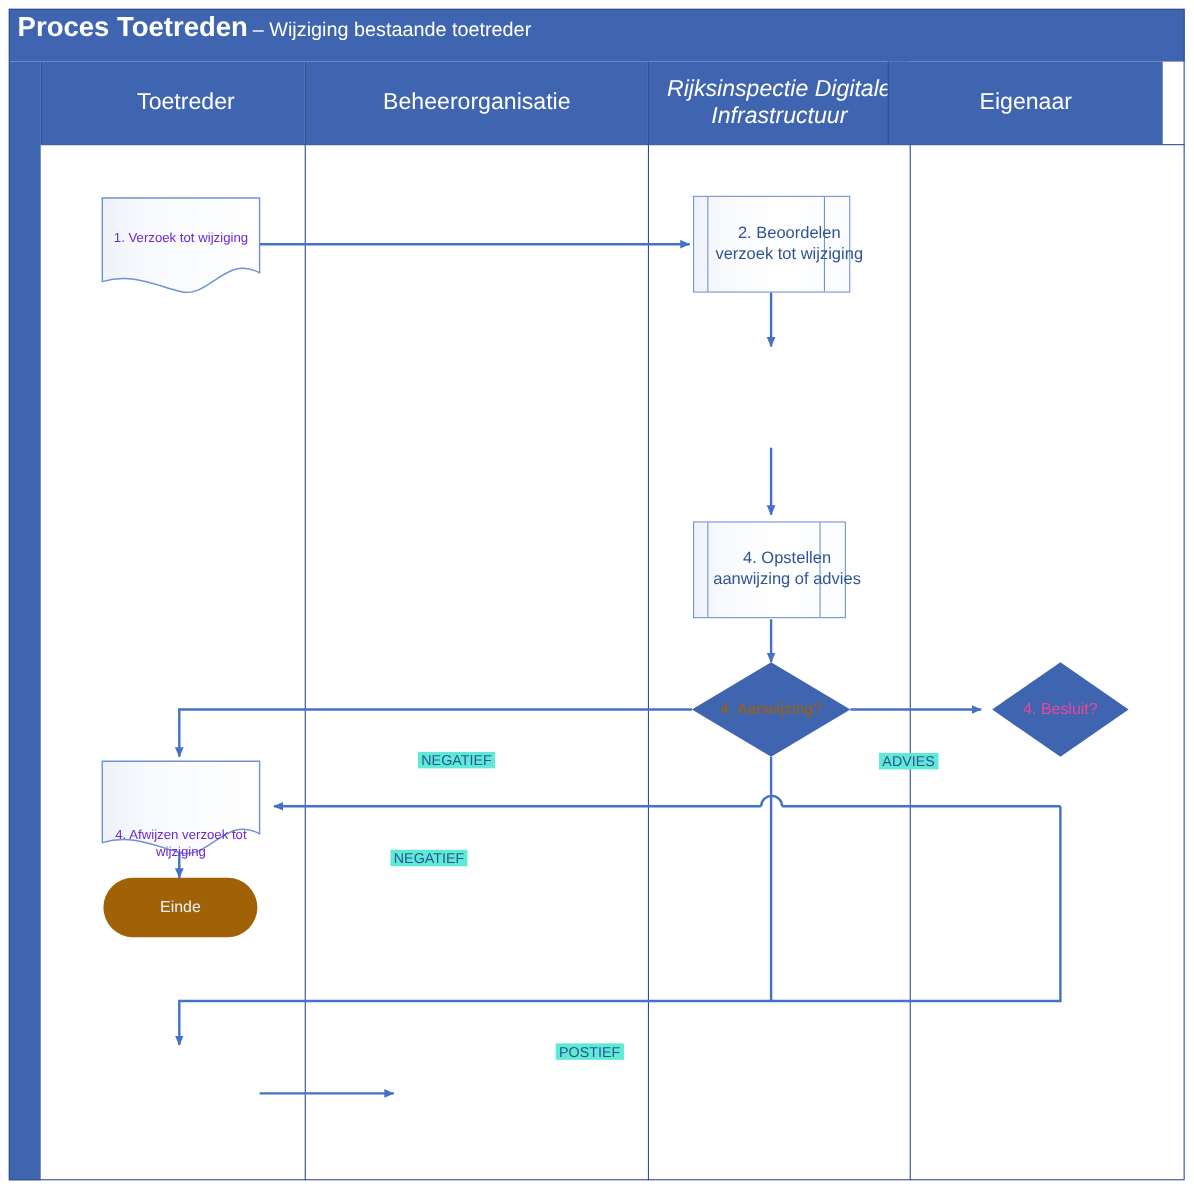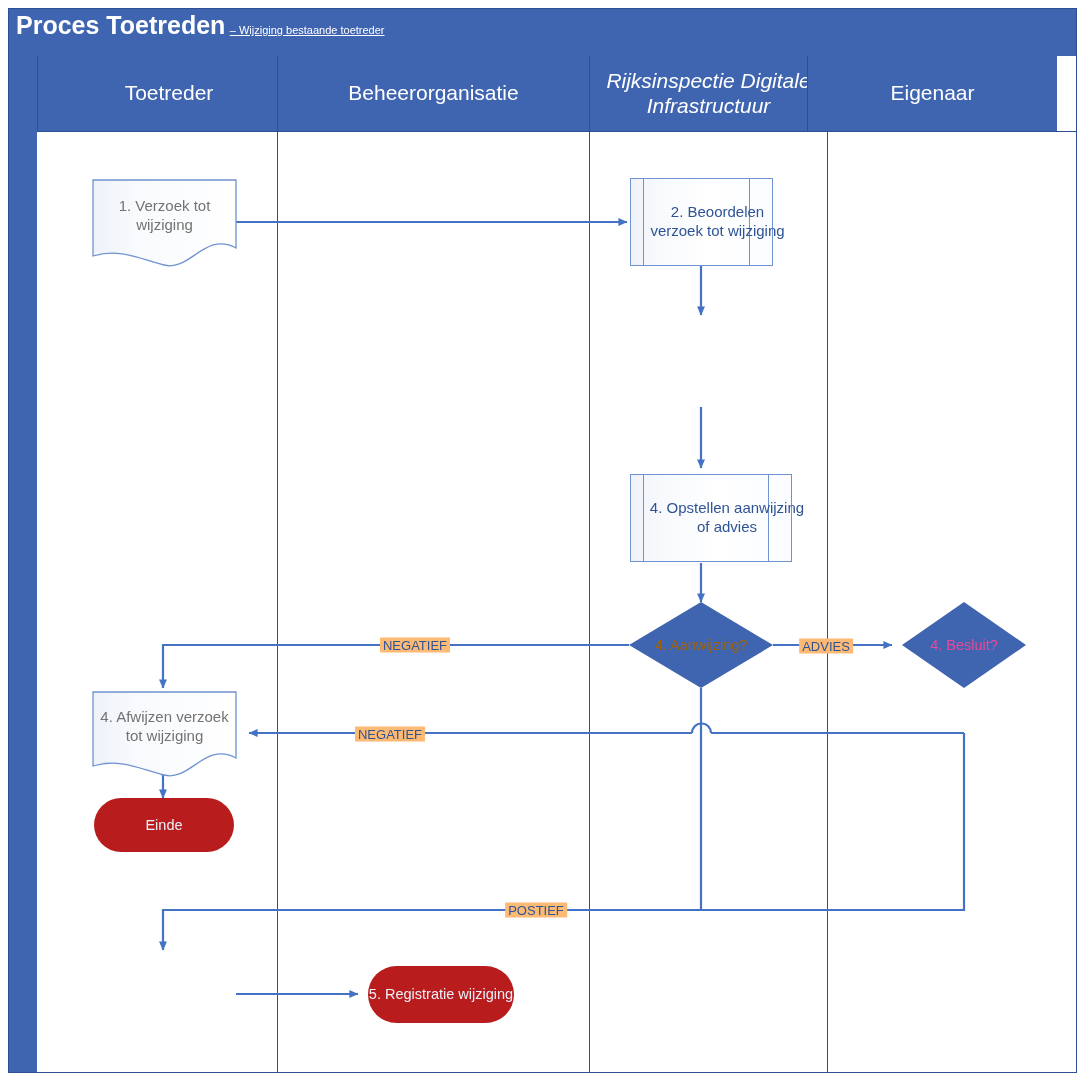--- a/index.html
+++ b/index.html
@@ -17,21 +17,21 @@
   }
   .title-bar{
     position:absolute;left:8px;top:8px;width:1069px;height:48px;
     background:#3f64b0;box-sizing:border-box;
   }
   .title-text{
     position:absolute;left:16px;top:11px;
     color:#ffffff;white-space:nowrap;
   }
   .title-main{font-size:25px;font-weight:bold;letter-spacing:0px;}
-  .title-sub{font-size:11px;font-weight:normal;text-decoration:underline;}
+  .title-sub{font-size:18px;font-weight:normal;}
   .left-band{
     position:absolute;left:8px;top:56px;width:29px;height:1017px;
     background:#3f64b0;
   }
   
   .lane-header{
     position:absolute;top:56px;height:75px;
     background:#3f64b0;
     border-left:1px solid #2f4f93;
     box-sizing:border-box;
@@ -52,38 +52,39 @@
   
   #shapes{position:absolute;left:0;top:0;width:1085px;height:1081px;}
   .shape{position:absolute;box-sizing:border-box;}
   .shape-label{
     position:absolute;left:0;top:0;width:100%;height:100%;
     display:flex;align-items:center;justify-content:center;
     text-align:center;line-height:1.25;
     pointer-events:none;
   }
   
-  .doc .shape-label{color:#737373;font-size:15px;}
+  .doc .shape-label{color:#6d28d9;font-size:12px;}
   
   .pproc{
     border:1px solid #6f93d0;
     background:linear-gradient(to right,#eef2f9 0%,#f7f9fc 18%,#ffffff 55%,#fafcff 100%);
   }
   .pproc .bar{position:absolute;top:0;bottom:0;width:1px;background:#6f93d0;}
   .pproc .shape-label{color:#2f5496;font-size:15px;}
   
   .pill{
-    background:#b91c1c;border-radius:999px;
+    background:#a16207;border-radius:999px;
   }
   .pill .shape-label{color:#eaf0fb;font-size:14.5px;}
   
   .conn-label{
     position:absolute;color:#2f5496;font-size:13px;
-    background:#fdba74;padding:0 3px;white-space:nowrap;
+    background:#5eead4;padding:0 3px;white-space:nowrap;
     transform:translate(-50%,-50%);
+    margin-top:46px;
   }
 </style>
 </head>
 <body>
 
 <div id="canvas">
 
   <div class="lane-body first" style="left:37px;width:240px;"></div>
   <div class="lane-body" style="left:277px;width:312px;"></div>
   <div class="lane-body" style="left:589px;width:238px;"></div>
@@ -165,46 +166,43 @@
     <div class="shape-label">1. Verzoek tot wijziging</div>
   </div>
 
   <div class="shape pproc" style="left:630px;top:178px;width:143px;height:88px;">
     <div class="bar" style="left:12px;"></div>
       <div class="bar" style="right:22px;"></div>
     <div class="shape-label" style="padding:0 18px 0 16px;">2. Beoordelen verzoek tot wijziging</div>
   </div>
 
 
-  <div class="shape pproc" style="left:630px;top:474px;width:162px;height:88px;">
+  <div class="shape pproc" style="left:630px;top:474px;width:139px;height:88px;">
     <div class="bar" style="left:12px;"></div>
       <div class="bar" style="right:22px;"></div>
     <div class="shape-label" style="padding:0 18px 0 16px;">4. Opstellen aanwijzing of advies</div>
   </div>
 
   <div class="shape" style="left:629px;top:602px;width:144px;height:86px;">
     <div class="shape-label diamond-text" style="color:#a16207;font-size:14.5px;">4. Aanwijzing?</div>
   </div>
 
   <div class="shape" style="left:902px;top:602px;width:124px;height:86px;">
     <div class="shape-label" style="color:#ec4899;font-size:14.5px;">4. Besluit?</div>
   </div>
 
-  <div class="shape doc" style="left:93px;top:692px;width:143px;height:70px;">
+  <div class="shape doc" style="left:93px;top:732px;width:143px;height:70px;">
     <div class="shape-label">4. Afwijzen verzoek tot wijziging</div>
   </div>
 
   <div class="shape pill" style="left:94px;top:798px;width:140px;height:54px;">
     <div class="shape-label">Einde</div>
   </div>
 
 
-  <div class="shape pill" style="left:368px;top:966px;width:146px;height:57px;">
-    <div class="shape-label">5. Registratie wijziging</div>
-  </div>
 
   <div class="conn-label" style="left:415px;top:645px;">NEGATIEF</div>
   <div class="conn-label" style="left:826px;top:646px;">ADVIES</div>
   <div class="conn-label" style="left:390px;top:734px;">NEGATIEF</div>
   <div class="conn-label" style="left:536px;top:910px;">POSTIEF</div>
 
   <div class="outer-frame"></div>
 </div>
 
 </body></html>

